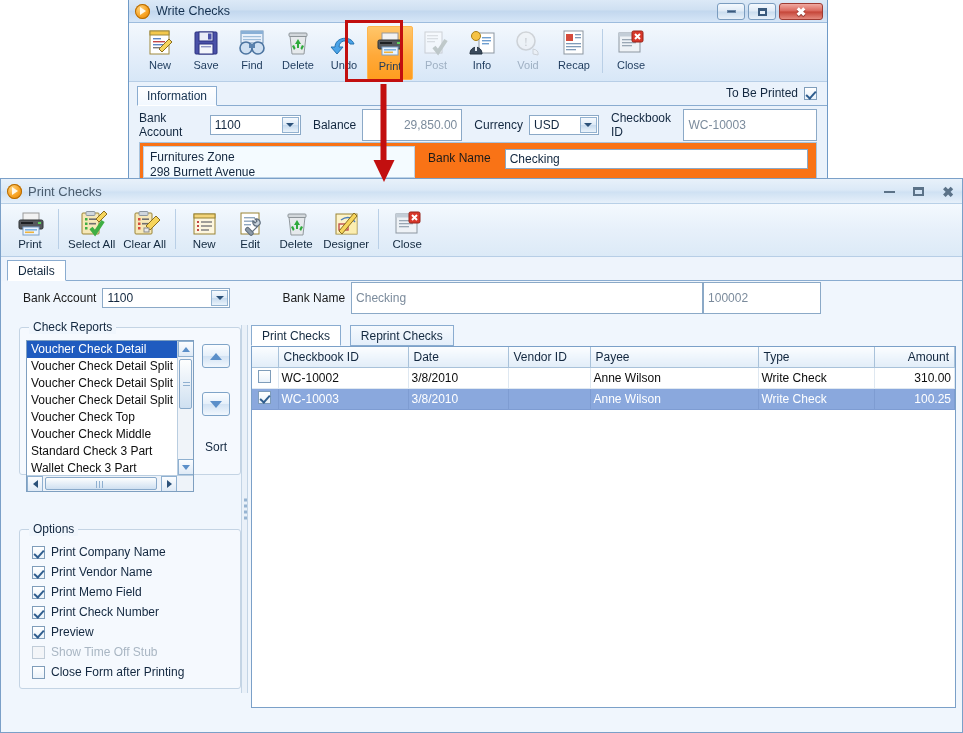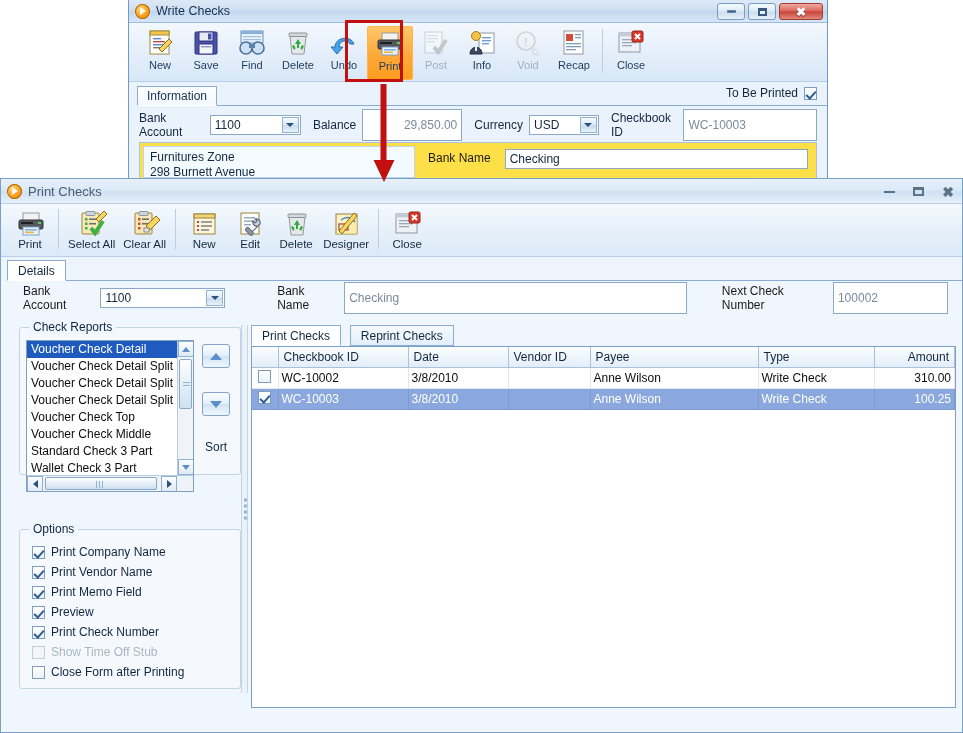--- a/index.html
+++ b/index.html
@@ -115,21 +115,21 @@
     font-size: 12px; color:#12273f; padding: 2px 4px; display:flex; align-items:center;
     position: relative;
   }
   .combo .cbtn {
     position:absolute; right: 1px; top: 1px; width: 17px; height: 16px;
     background: linear-gradient(to bottom,#f6fafe 0%,#dce9f6 50%,#c6daee 51%,#eaf3fb 100%);
     border: 1px solid #93b2d0; display:flex; align-items:center; justify-content:center;
   }
   .caret-d { width:0;height:0;border-left:4px solid transparent;border-right:4px solid transparent;border-top:4px solid #2b5179; }
   .addrbox {
-    margin-top: 6px; height: 40px; border: 1px solid #a8c4de; background: #fde047;
+    margin-top: 6px; height: 40px; border: 1px solid #a8c4de; background: #f97316;
     display:flex;
     justify-content:space-between;
   }
   .addr-left { width: 272px; border:1px solid #bcd3e8; background:#f4fbff; margin:3px; padding: 3px 6px; font-size:12px; color:#12273f; line-height:15px;}
   .addr-right { flex:1; display:flex; align-items:flex-start; padding: 6px 8px 0 10px; gap: 8px;}
   .addr-right .inp { flex: 1; height: 20px; color:#12273f;}
 
   .chk {
     width: 13px; height: 13px; border: 1px solid #7f9dba;
     background: linear-gradient(to bottom,#ffffff 0%,#eaf2fa 100%);
@@ -551,21 +551,20 @@
       <div class="pc-toprow">
         <span class="lbl">Bank Account</span>
         <div class="combo" style="width:128px;">
           <span>1100</span>
           <span class="cbtn">
               <i class="caret-d"></i>
             </span>
         </div>
         <span class="lbl" style="margin-left:52px;">Bank Name</span>
         <div class="inp ro" style="width:352px;">Checking</div>
-        <span class="lbl" style="margin-left:35px;">Next Check Number</span>
         <div class="inp ro" style="width:118px;">100002</div>
       </div>
 
       <div class="grp" style="left:18px; top:46px; width:222px; height:148px;">
         <span class="grp-title">Check Reports</span>
 
         <div class="lst" style="left:6px; top:12px; width:168px; height:152px;padding-left:16px;">
           <div id="reports-list" style="position:absolute;left:0;top:0;right:16px;bottom:16px;overflow:hidden;">
               <div class="lst-item sel">Voucher Check Detail</div>
               <div class="lst-item">Voucher Check Detail Split</div>
@@ -626,25 +625,25 @@
             <div class="opt-row">
               <span class="chk on"></span>
               <span>Print Vendor Name</span>
             </div>
             <div class="opt-row">
               <span class="chk on"></span>
               <span>Print Memo Field</span>
             </div>
             <div class="opt-row">
               <span class="chk on"></span>
-              <span>Preview</span>
+              <span>Print Check Number</span>
             </div>
             <div class="opt-row">
               <span class="chk on"></span>
-              <span>Print Check Number</span>
+              <span>Preview</span>
             </div>
             <div class="opt-row dis">
               <span class="chk dis"></span>
               <span>Show Time Off Stub</span>
             </div>
             <div class="opt-row">
               <span class="chk"></span>
               <span>Close Form after Printing</span>
             </div>
           </div>

